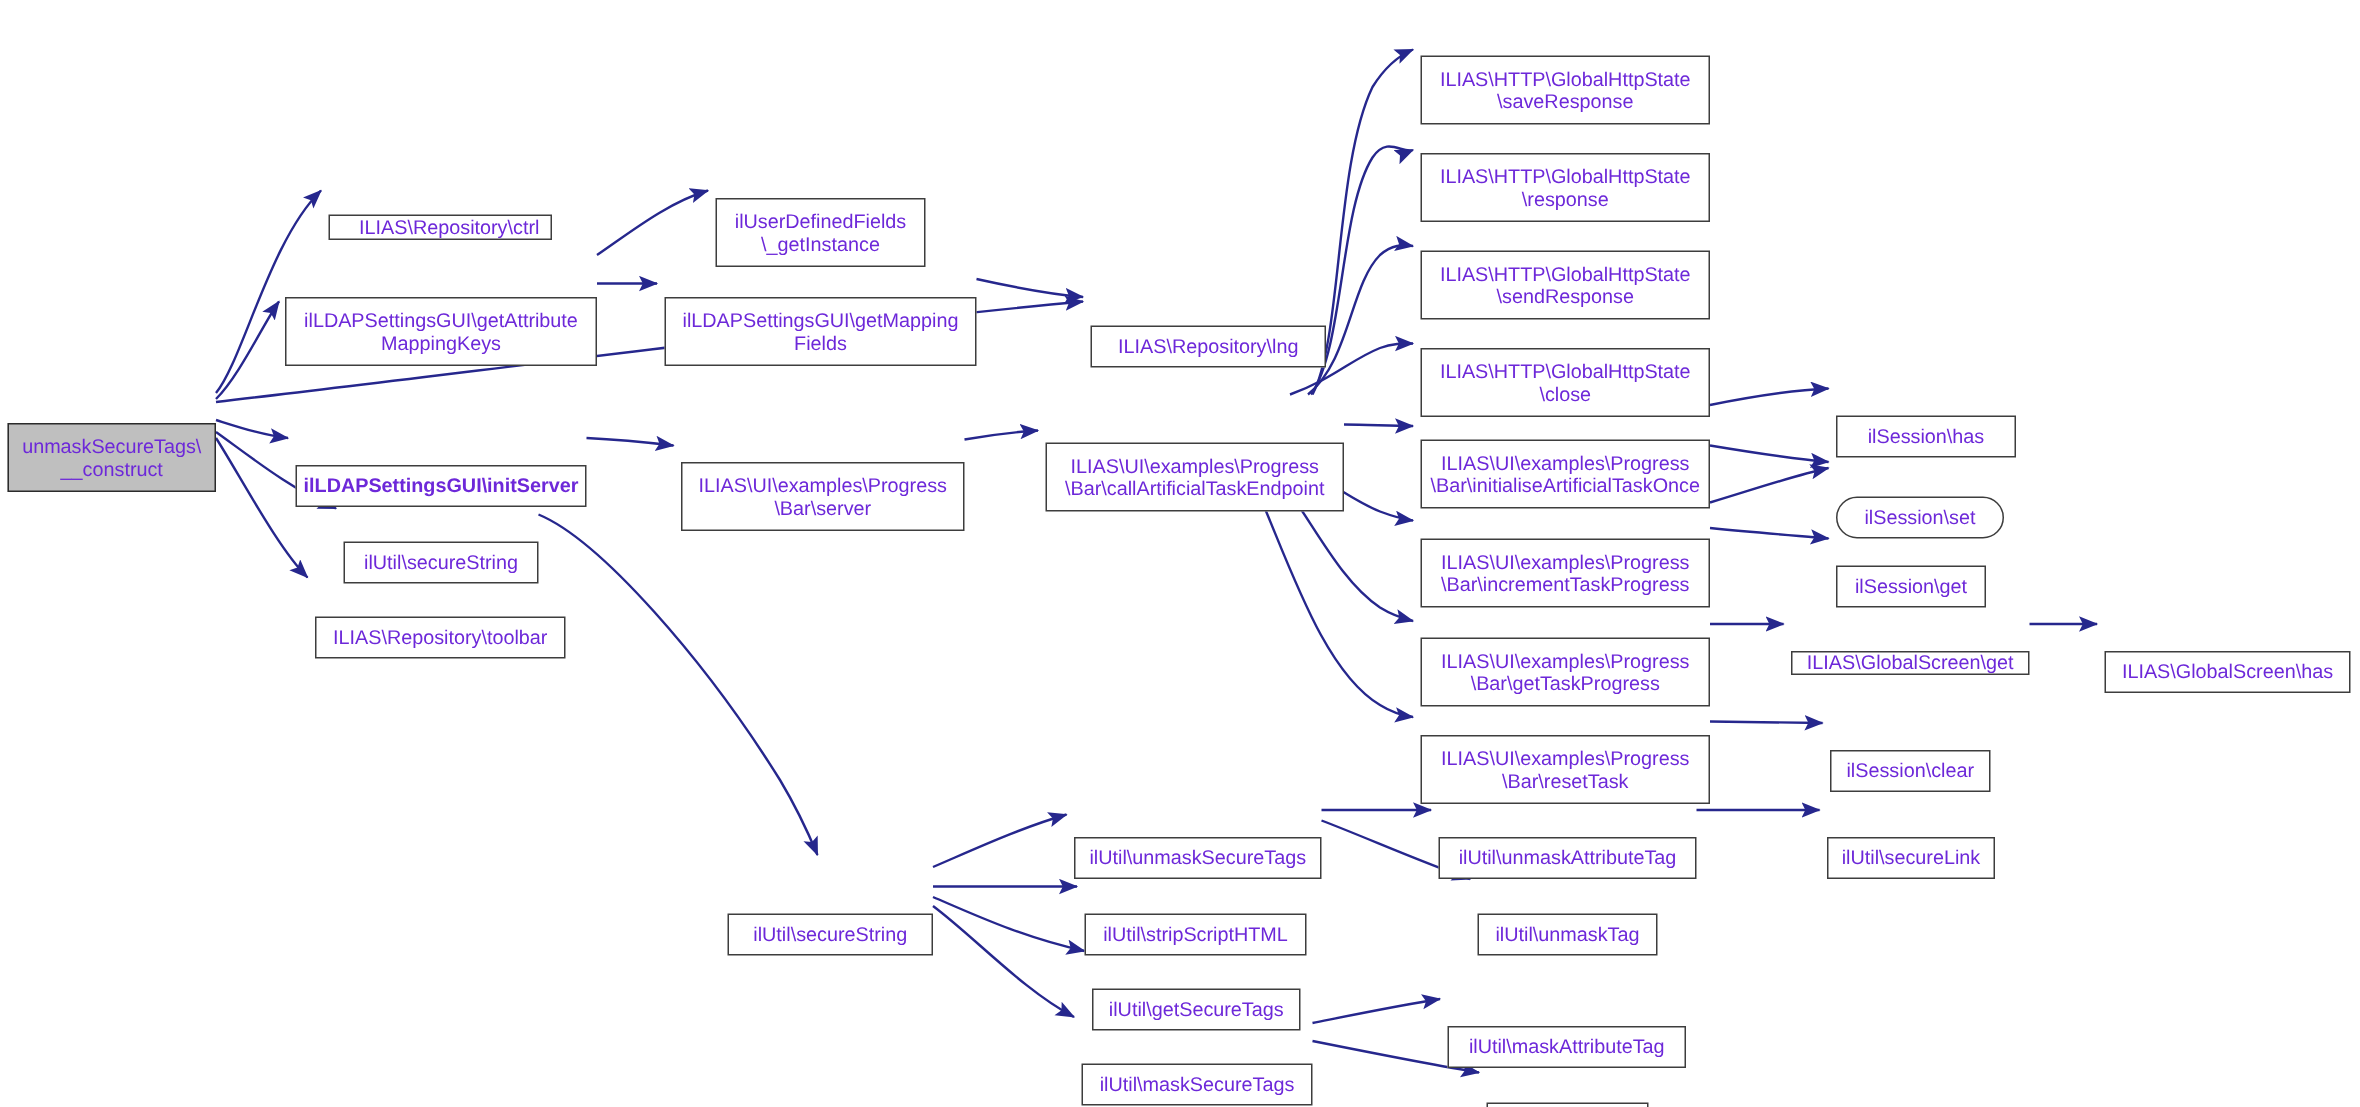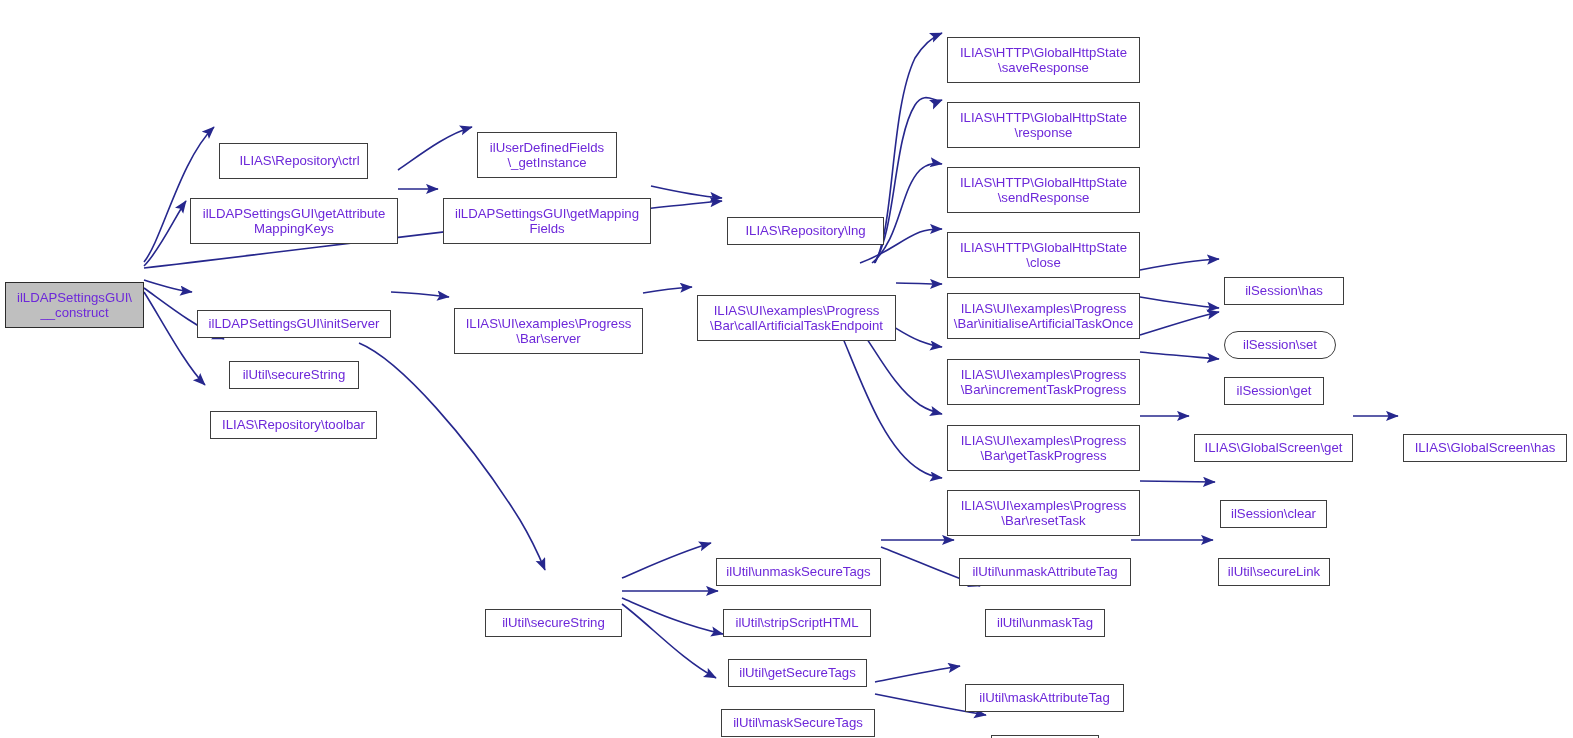--- a/index.html
+++ b/index.html
@@ -78,26 +78,26 @@
         <path d="M622,598 C650,610 682,625 723,634" marker-end="url(#arrow)"></path>
         <path d="M622,604 C650,625 682,660 716,678" marker-end="url(#arrow)"></path>
         <path d="M881,540 L954,540" marker-end="url(#arrow)"></path>
         <path d="M881,547 C910,558 948,575 980,586" marker-end="url(#arrow)"></path>
         <path d="M1131,540 L1213,540" marker-end="url(#arrow)"></path>
         <path d="M875,682 C905,676 934,670 960,666" marker-end="url(#arrow)"></path>
         <path d="M875,694 C905,700 955,710 986,715" marker-end="url(#arrow)"></path>
       </g>
   </svg>
   <div id="node-layer">
-      <div class="node root" style="left: 5px; top: 250px; width: 139px; height: 46px;"><span>ilLDAPSettingsGUI\
+      <div class="node root" style="left: 5px; top: 250px; width: 139px; height: 46px;"><span>unmaskSecureTags\
 __construct</span></div>
-      <div class="node" style="left: 219px; top: 111px; width: 149px; height: 36px; padding-left: 12px;"><span>ILIAS\Repository\ctrl</span></div>
+      <div class="node" style="left: 219px; top: 111px; width: 149px; height: 17px; padding-left: 12px;"><span>ILIAS\Repository\ctrl</span></div>
       <div class="node" style="left: 190px; top: 166px; width: 208px; height: 46px;"><span>ilLDAPSettingsGUI\getAttribute
 MappingKeys</span></div>
-      <div class="node" style="left: 197px; top: 278px; width: 194px; height: 28px;"><span>ilLDAPSettingsGUI\initServer</span></div>
+      <div class="node" style="left: 197px; top: 278px; width: 194px; height: 28px; font-weight: bold;"><span>ilLDAPSettingsGUI\initServer</span></div>
       <div class="node" style="left: 229px; top: 329px; width: 130px; height: 28px;"><span>ilUtil\secureString</span></div>
       <div class="node" style="left: 210px; top: 379px; width: 167px; height: 28px;"><span>ILIAS\Repository\toolbar</span></div>
       <div class="node" style="left: 477px; top: 100px; width: 140px; height: 46px;"><span>ilUserDefinedFields
 \_getInstance</span></div>
       <div class="node" style="left: 443px; top: 166px; width: 208px; height: 46px;"><span>ilLDAPSettingsGUI\getMapping
 Fields</span></div>
       <div class="node" style="left: 454px; top: 276px; width: 189px; height: 46px;"><span>ILIAS\UI\examples\Progress
 \Bar\server</span></div>
       <div class="node" style="left: 727px; top: 185px; width: 157px; height: 28px;"><span>ILIAS\Repository\lng</span></div>
       <div class="node" style="left: 697px; top: 263px; width: 199px; height: 46px;"><span>ILIAS\UI\examples\Progress
@@ -114,21 +114,21 @@
 \Bar\initialiseArtificialTaskOnce</span></div>
       <div class="node" style="left: 947px; top: 327px; width: 193px; height: 46px;"><span>ILIAS\UI\examples\Progress
 \Bar\incrementTaskProgress</span></div>
       <div class="node" style="left: 947px; top: 393px; width: 193px; height: 46px;"><span>ILIAS\UI\examples\Progress
 \Bar\getTaskProgress</span></div>
       <div class="node" style="left: 947px; top: 458px; width: 193px; height: 46px;"><span>ILIAS\UI\examples\Progress
 \Bar\resetTask</span></div>
       <div class="node" style="left: 1224px; top: 245px; width: 120px; height: 28px;"><span>ilSession\has</span></div>
       <div class="node" style="left: 1224px; top: 299px; width: 112px; height: 28px; border-radius: 14px;"><span>ilSession\set</span></div>
       <div class="node" style="left: 1224px; top: 345px; width: 100px; height: 28px;"><span>ilSession\get</span></div>
-      <div class="node" style="left: 1194px; top: 402px; width: 159px; height: 28px;"><span>ILIAS\GlobalScreen\get</span></div>
+      <div class="node" style="left: 1194px; top: 402px; width: 159px; height: 16px;"><span>ILIAS\GlobalScreen\get</span></div>
       <div class="node" style="left: 1403px; top: 402px; width: 164px; height: 28px;"><span>ILIAS\GlobalScreen\has</span></div>
       <div class="node" style="left: 1220px; top: 468px; width: 107px; height: 28px;"><span>ilSession\clear</span></div>
       <div class="node" style="left: 485px; top: 577px; width: 137px; height: 28px;"><span>ilUtil\secureString</span></div>
       <div class="node" style="left: 716px; top: 526px; width: 165px; height: 28px;"><span>ilUtil\unmaskSecureTags</span></div>
       <div class="node" style="left: 723px; top: 577px; width: 148px; height: 28px;"><span>ilUtil\stripScriptHTML</span></div>
       <div class="node" style="left: 728px; top: 627px; width: 139px; height: 28px;"><span>ilUtil\getSecureTags</span></div>
       <div class="node" style="left: 721px; top: 677px; width: 154px; height: 28px;"><span>ilUtil\maskSecureTags</span></div>
       <div class="node" style="left: 959px; top: 526px; width: 172px; height: 28px;"><span>ilUtil\unmaskAttributeTag</span></div>
       <div class="node" style="left: 985px; top: 577px; width: 120px; height: 28px;"><span>ilUtil\unmaskTag</span></div>
       <div class="node" style="left: 1218px; top: 526px; width: 112px; height: 28px;"><span>ilUtil\secureLink</span></div>

